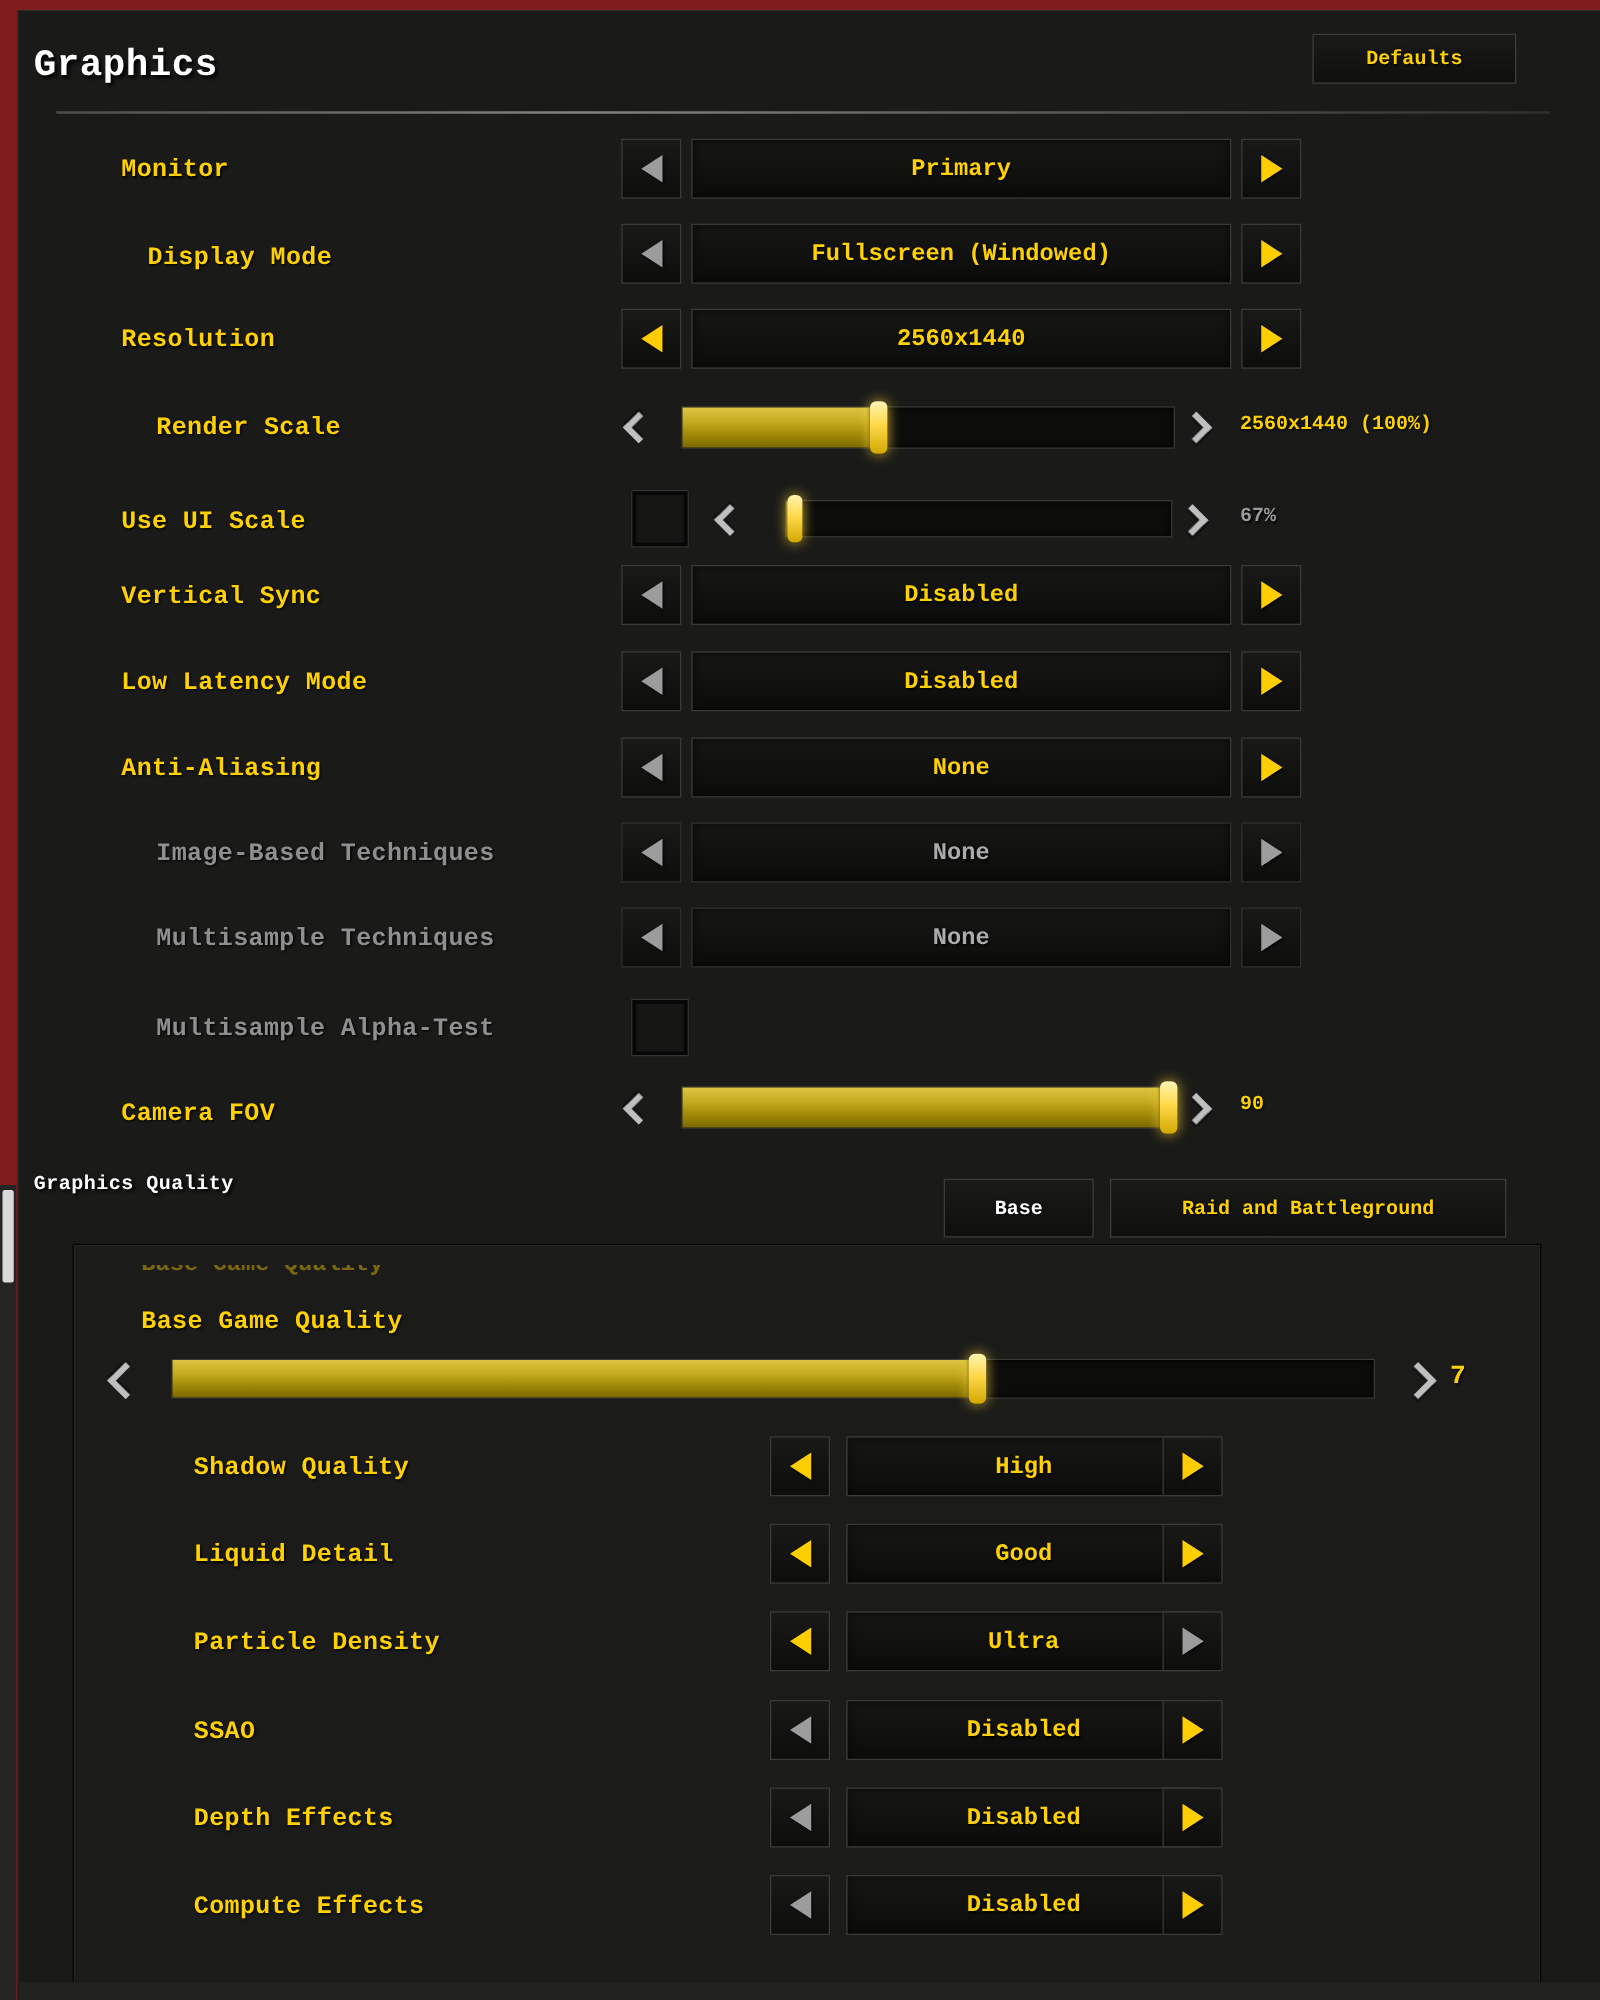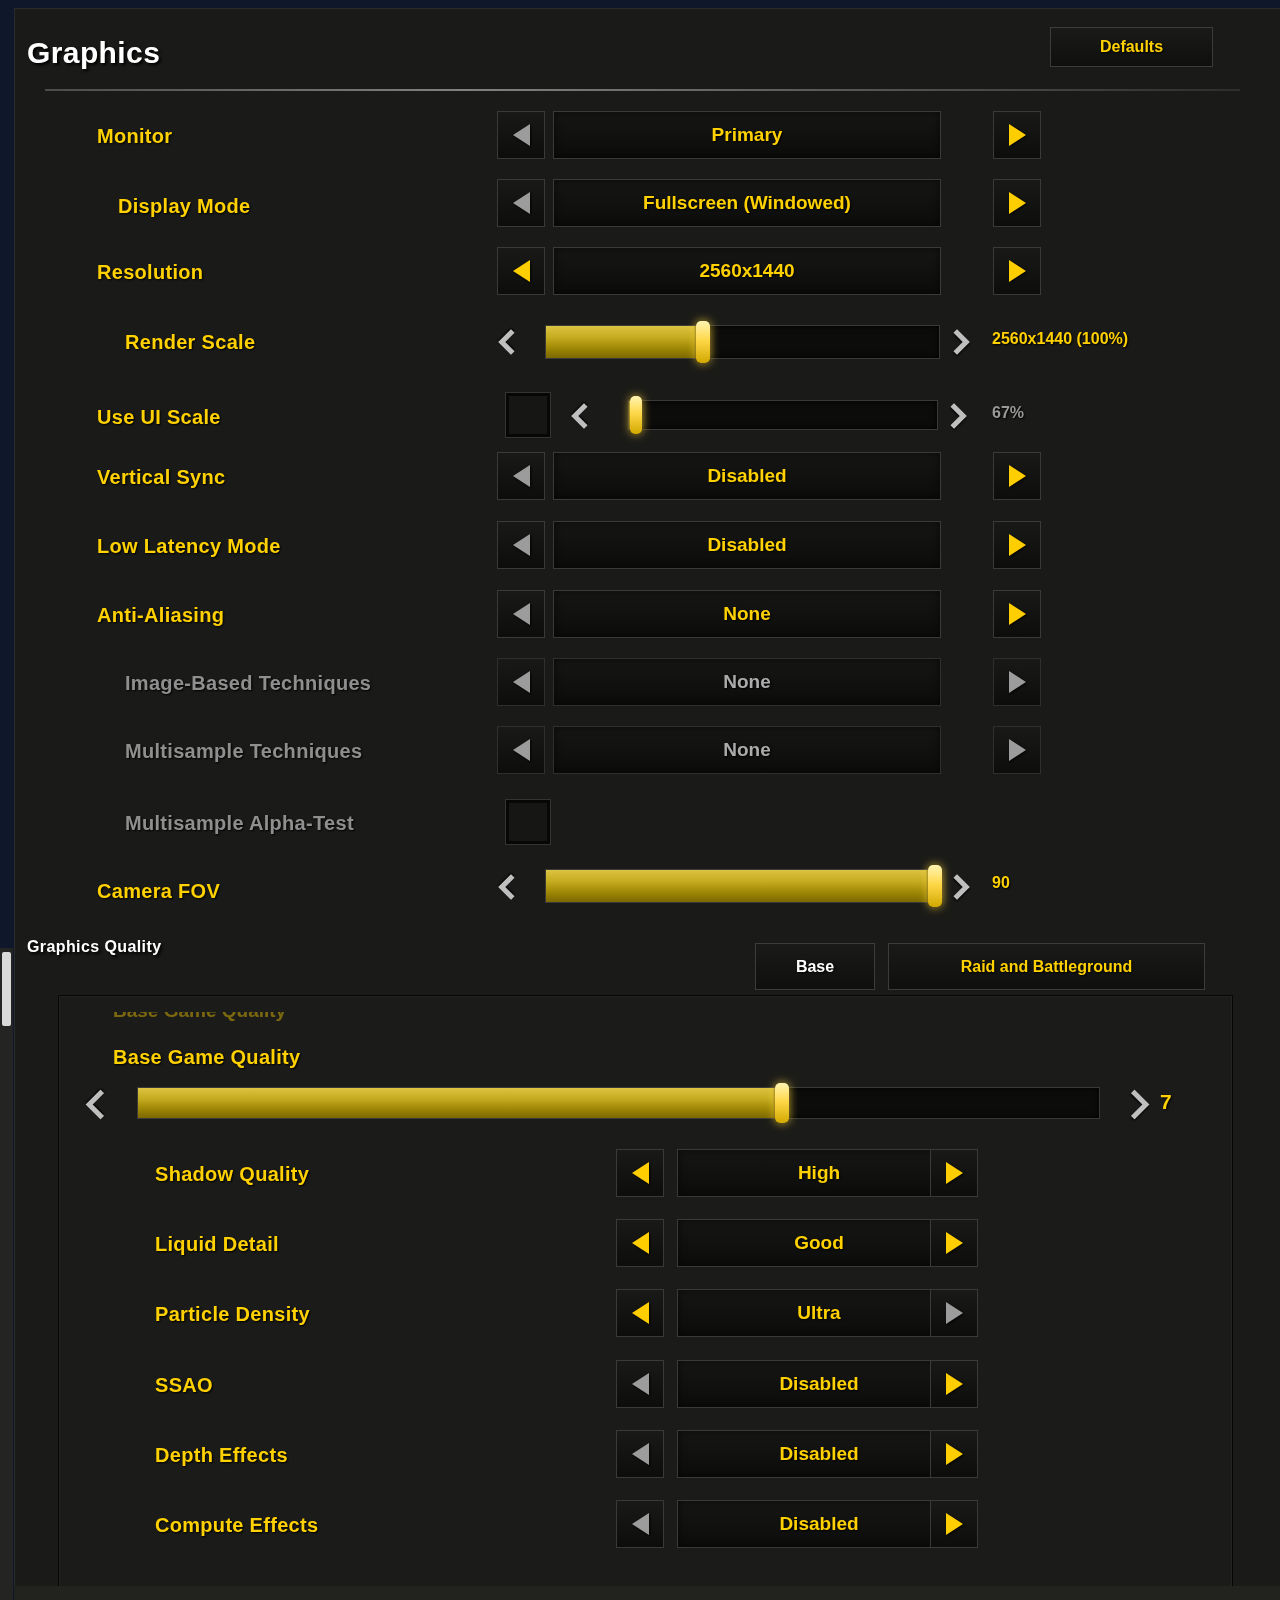--- a/index.html
+++ b/index.html
@@ -1,17 +1,17 @@
 <!DOCTYPE html>
 <html><head>
 <meta charset="utf-8">
 <style>
   html,body{margin:0;padding:0;background:#0c0c0b;}
   .page{position:relative;width:1280px;height:1600px;overflow:hidden;
-        background:#0f172a;font-family:Liberation Sans, sans-serif;font-weight:bold;}
+        background:#7f1d1d;font-family:Liberation Mono, monospace;font-weight:bold;}
   .dialog-bg{position:absolute;left:14px;top:8px;width:1266px;height:1592px;
              background:#1a1a18;border-top:1px solid #2b2b29;border-left:1px solid #2b2b29;box-sizing:border-box;}
   .title{position:absolute;color:#ffffff;text-shadow:2px 2px 3px #000;letter-spacing:.4px;white-space:nowrap;}
   .divider{position:absolute;left:45px;top:89px;width:1195px;height:2px;
            background:linear-gradient(90deg,#4c4c4a,#828280 35%,#5a5a58 65%,#2e2e2c);}
   .lbl{position:absolute;color:#ffd100;font-size:20px;text-shadow:1px 1px 2px #000;letter-spacing:.3px;white-space:nowrap;}
   .lbl.dim{color:#8f8f8f;text-align:right;}
   .btn{position:absolute;background:linear-gradient(180deg,#1a1a18,#0f0f0e);border:1px solid #3c3c3a;
        display:flex;align-items:center;justify-content:center;font-size:16px;
        text-shadow:1px 1px 2px #000;box-sizing:border-box;cursor:pointer;white-space:nowrap;}
@@ -20,21 +20,21 @@
   .ctl{position:absolute;width:544px;height:48px;}
   .qctl{position:absolute;width:362px;height:48px;}
   .abox{position:absolute;top:0;width:48px;height:48px;box-sizing:border-box;
         background:linear-gradient(180deg,#191917,#0d0d0c);border:1px solid #3a3a38;
         display:flex;align-items:center;justify-content:center;cursor:pointer;}
   .ctl .abox.lft{left:0;}  .ctl .abox.rgt{left:496px;}
   .qctl .abox.lft{left:0;} .qctl .abox.rgt{left:314px;}
   .vbox{position:absolute;top:0;box-sizing:border-box;display:flex;align-items:center;justify-content:center;
         background:linear-gradient(180deg,#161614,#0c0c0b);border:1px solid #3a3a38;
         color:#ffd100;font-size:19px;text-shadow:1px 1px 2px #000;box-shadow:inset 0 0 8px rgba(0,0,0,.6);cursor:pointer;}
-  .ctl .vbox{left:56px;width:388px;height:48px;}
+  .ctl .vbox{left:56px;width:432px;height:48px;}
   .qctl .vbox{left:61px;width:284px;height:48px;}
   .dimrow .vbox{color:#ababab;border-color:#2f2f2d;}
   .dimrow .abox{border-color:#2f2f2d;}
   .tri{width:0;height:0;border-top:11px solid transparent;border-bottom:11px solid transparent;
        filter:drop-shadow(1px 1px 1px rgba(0,0,0,.85));}
   .tri.r{border-left:17px solid #ffce00;}
   .tri.l{border-right:17px solid #ffce00;}
   .tri.g.r{border-left-color:#9c9c9c;}
   .tri.g.l{border-right-color:#9c9c9c;}
   .chev{position:absolute;width:13px;height:13px;border-top:5px solid #bfbfbf;border-right:5px solid #bfbfbf;

